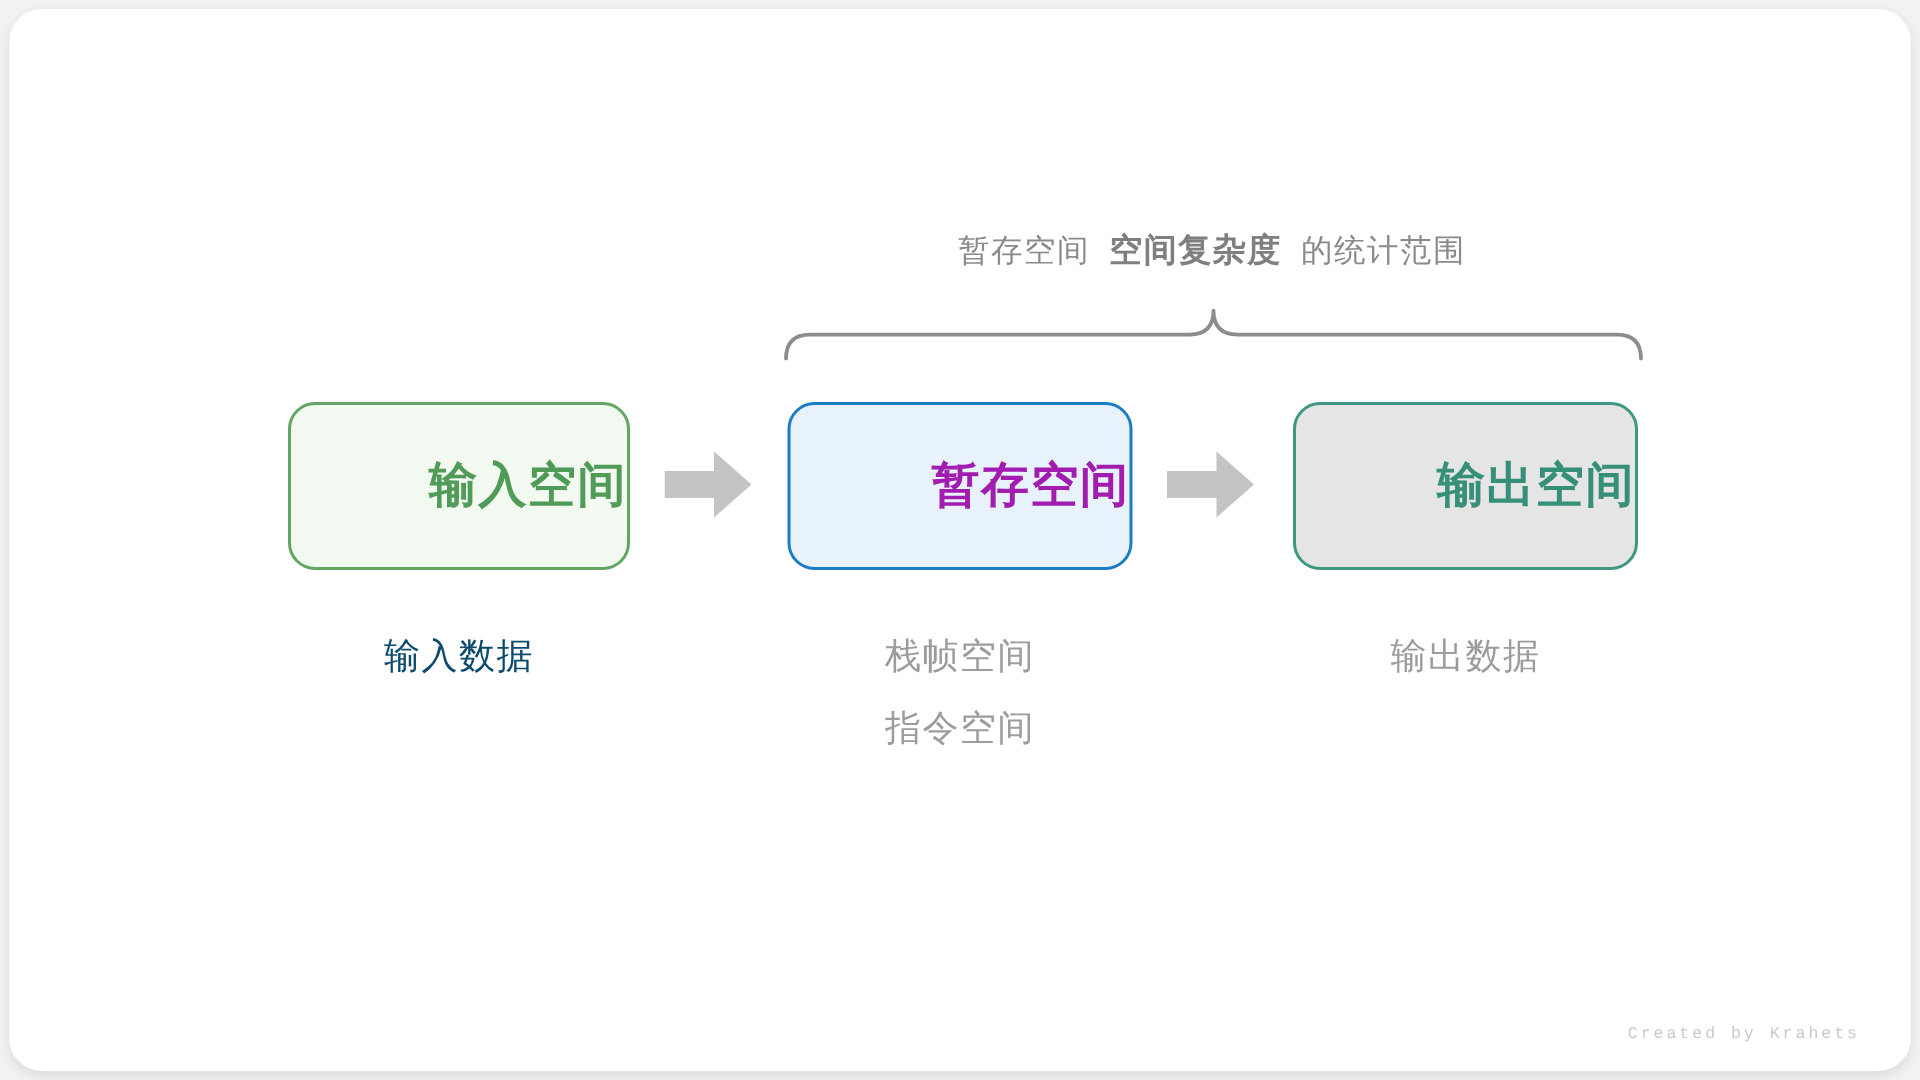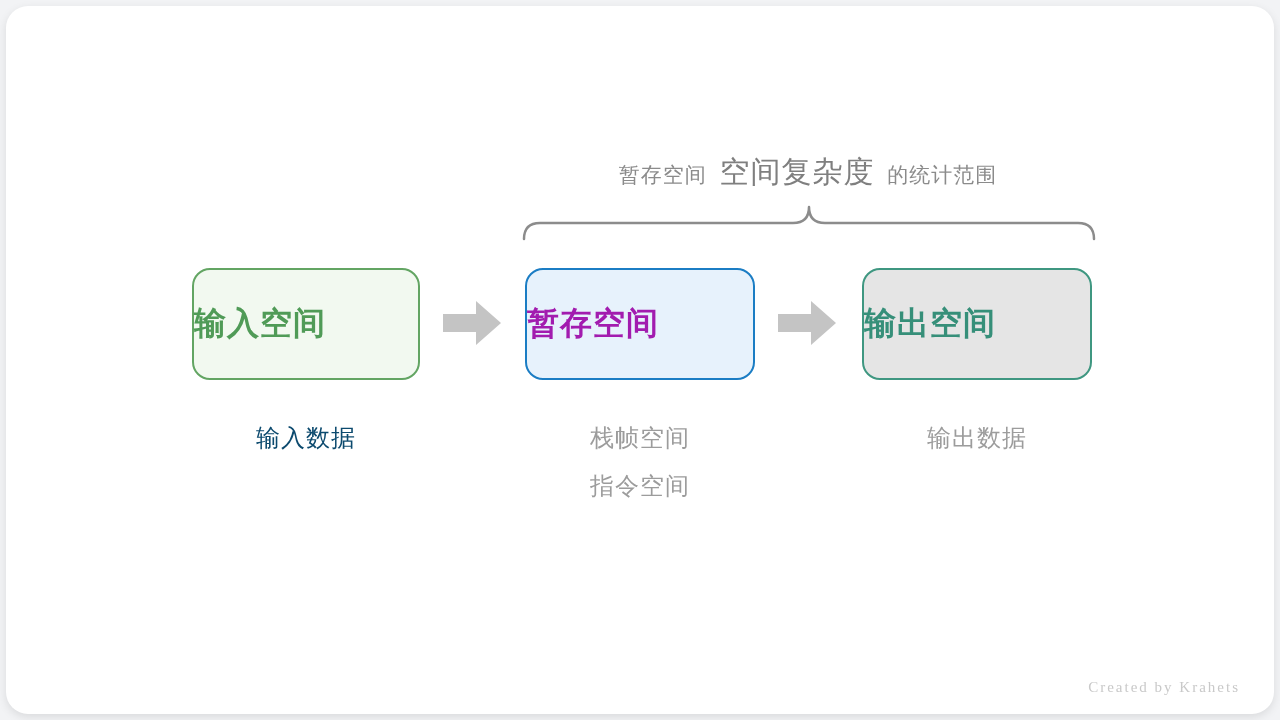--- a/index.html
+++ b/index.html
@@ -22,39 +22,39 @@
     position: absolute;
     left: 514px; top: 146px;
     width: 576px;
     text-align: center;
     font-size: 21px;
     color: #8b8b8b;
     letter-spacing: 1px;
     white-space: nowrap;
   }
   .caption .hl {
-    font-size: 30px;
-    font-weight: normal;
+    font-size: 22px;
+    font-weight: bold;
     color: #7f7f7f;
     padding: 0 6px;
   }
   .brace-wrap {
     position: absolute;
     left: 516px; top: 197px;
     width: 574px; height: 40px;
   }
   .flow-box {
     position: absolute;
     top: 262px;
     height: 112px;
     border: 2.5px solid;
     border-radius: 18px;
     display: flex;
     align-items: center;
-    justify-content: flex-start;
+    justify-content: flex-end;
     font-size: 32px;
     font-weight: bold;
     letter-spacing: 1px;
   }
   .box-input  { left: 186px; width: 228px; }
   .box-buffer { left: 519px; width: 230px; }
   .box-output { left: 856px; width: 230px; }
   .arrow {
     position: absolute;
     top: 292px;
@@ -70,22 +70,22 @@
     color: #9c9c9c;
     text-align: center;
     letter-spacing: 1px;
   }
   .notes-input  { left: 186px; width: 228px; }
   .notes-buffer { left: 519px; width: 230px; }
   .notes-output { left: 856px; width: 230px; }
   .footer {
     position: absolute;
     right: 34px; bottom: 18px;
-    font-family: Liberation Serif, serif;
-    font-size: 15px;
+    font-family: Liberation Mono, monospace;
+    font-size: 11px;
     letter-spacing: 2px;
     color: #c9c9c9;
   }
 </style>
 </head>
 <body>
 
 <div class="card" style="background: rgb(255, 255, 255);">
 
   <div class="caption" style="color: rgb(139, 139, 139);">

